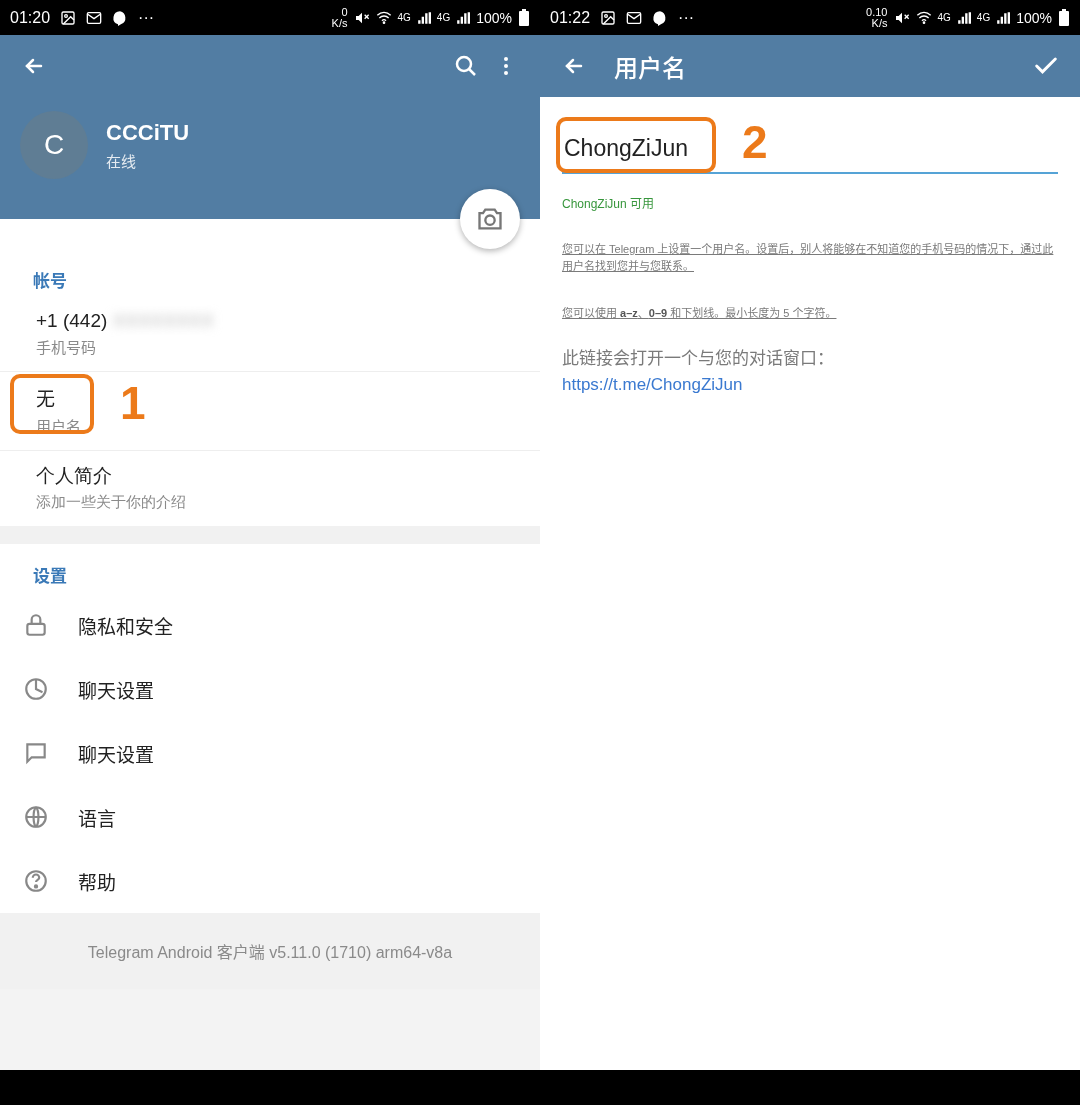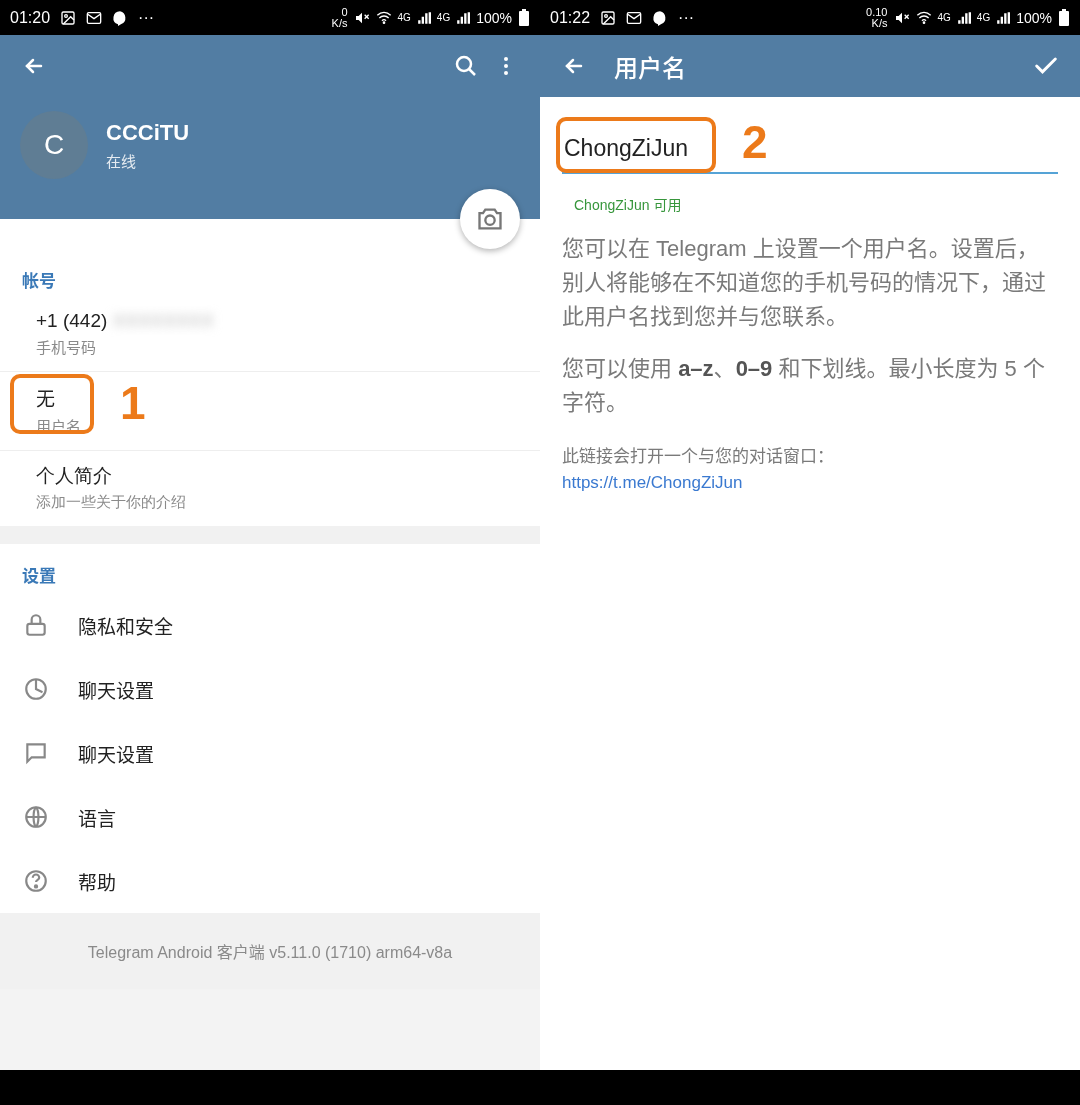--- a/index.html
+++ b/index.html
@@ -24,43 +24,43 @@
   
   .profile-header { background:#527da3; color:#fff; padding:14px 20px 40px 20px; position:relative; }
   .avatar { width:68px; height:68px; border-radius:50%; background:#5f7d94; color:#fff; display:flex; align-items:center; justify-content:center; font-size:28px; }
   .prof-row { display:flex; align-items:center; gap:18px; }
   .prof-name { font-size:22px; font-weight:600; }
   .prof-status { font-size:15px; opacity:.85; margin-top:4px; }
   .camera-fab { position:absolute; right:20px; bottom:-30px; width:60px; height:60px; border-radius:50%; background:#fff; display:flex; align-items:center; justify-content:center; box-shadow:0 2px 6px rgba(0,0,0,.3); color:#666; }
 
   
   .card { background:#fff; }
-  .section-title { color:#3a79b7; font-size:17px; font-weight:600; padding:18px 22px 6px; }
+  .section-title { color:#3a79b7; font-size:17px; font-weight:600; padding:18px 33px 6px; }
   .row { padding:12px 36px 14px; border-bottom:1px solid #eee; position:relative; }
   .row:last-child { border-bottom:none;font-family:Liberation Mono, monospace; }
   .row-primary { font-size:19px; color:#222; }
   .row-secondary { font-size:15px; color:#8a8a8a; margin-top:4px; }
   .blur { filter: blur(5px); color:#bbb; }
 
   .gap { height:18px; background:#f1f1f1; }
 
   .setting-row { display:flex; align-items:center; gap:28px; padding:18px 22px; font-size:19px; color:#222; }
   .setting-icon { width:28px; height:28px; color:#888; display:flex; align-items:center; justify-content:center; }
 
   .footer-ver { text-align:center; color:#8a8a8a; font-size:16px; padding:26px 10px; background:#f1f1f1; }
 
   
   .annot-box { position:absolute; border:4px solid #ec7a1a; border-radius:10px; pointer-events:none; }
   .annot-num { position:absolute; font-size:46px; font-weight:800; color:#ec7a1a; pointer-events:none; }
 
   
   .right-body { padding:32px 22px 0; background:#fff; flex:1; position:relative; }
   .uname-input { font-size:23px; color:#222; padding:6px 2px 10px; border:none; border-bottom:2px solid #55a3d6; width:100%; outline:none; }
-  .avail { color:#37963c; font-size:14px; margin-top:20px;margin-left:12px; }
-  .desc { color:#7a7a7a; font-size:22px; line-height:1.55; margin-top:18px; }
+  .avail { color:#37963c; font-size:12px; margin-top:20px; }
+  .desc { color:#7a7a7a; font-size:11px; line-height:1.55; margin-top:30px;text-decoration:underline; }
   .desc b { color:#555; font-weight:700; }
   .link-line { color:#7a7a7a; font-size:17px; margin-top:22px; }
   .link-url { color:#3a79d0; font-size:17px; margin-top:6px; }
 
   
   .navbar { height:35px; background:#000; margin-top:auto; }
 
   svg { display:block; }
 </style>
 </head>

